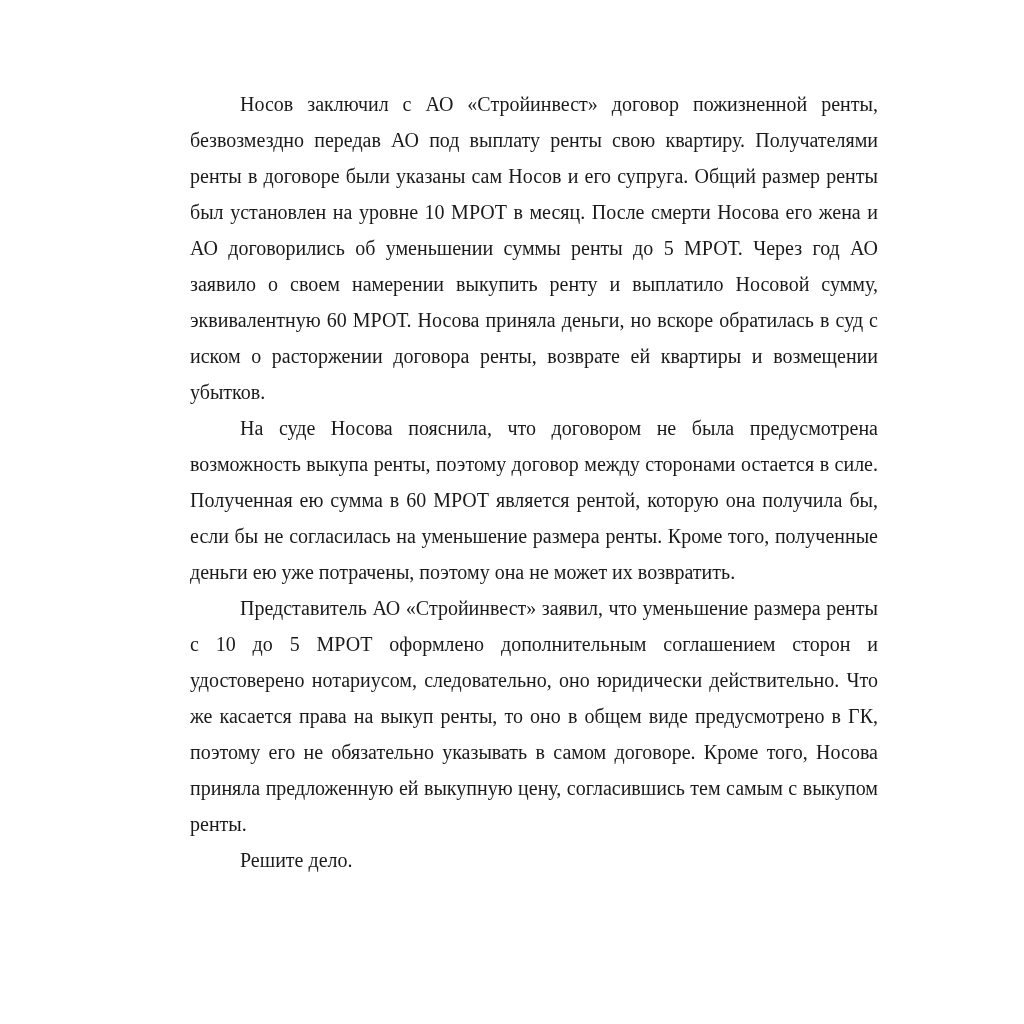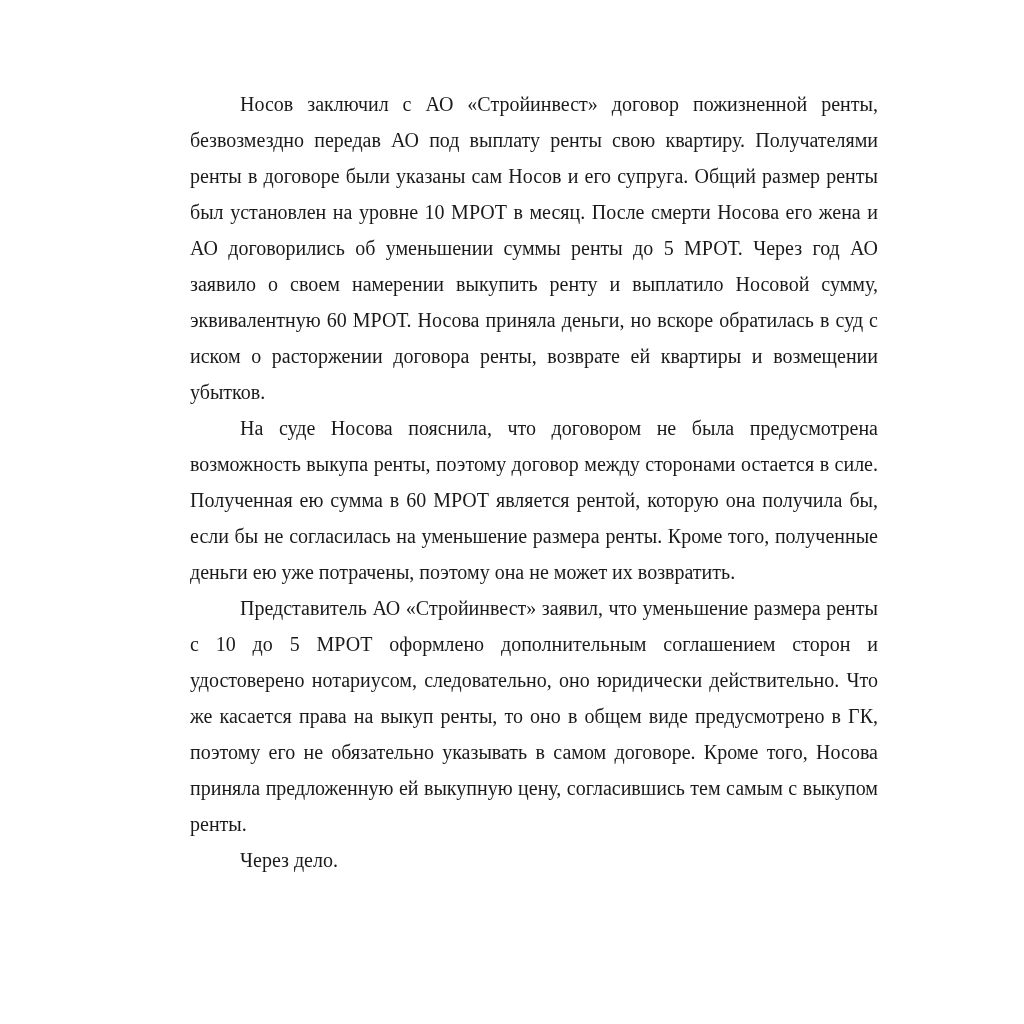--- a/index.html
+++ b/index.html
@@ -34,15 +34,15 @@
   }
 </style>
 </head>
 <body>
 
 <div class="page">
   <div class="text-block">
     <p>Носов заключил с АО «Стройинвест» договор пожизненной ренты, безвозмездно передав АО под выплату ренты свою квартиру. Получателями ренты в договоре были указаны сам Носов и его супруга. Общий размер ренты был установлен на уровне 10 МРОТ в месяц. После смерти Носова его жена и АО договорились об уменьшении суммы ренты до 5 МРОТ. Через год АО заявило о своем намерении выкупить ренту и выплатило Носовой сумму, эквивалентную 60 МРОТ. Носова приняла деньги, но вскоре обратилась в суд с иском о расторжении договора ренты, возврате ей квартиры и возмещении убытков.</p>
     <p>На суде Носова пояснила, что договором не была предусмотрена возможность выкупа ренты, поэтому договор между сторонами остается в силе. Полученная ею сумма в 60 МРОТ является рентой, которую она получила бы, если бы не согласилась на уменьшение размера ренты. Кроме того, полученные деньги ею уже потрачены, поэтому она не может их возвратить.</p>
     <p>Представитель АО «Стройинвест» заявил, что уменьшение размера ренты с 10 до 5 МРОТ оформлено дополнительным соглашением сторон и удостоверено нотариусом, следовательно, оно юридически действительно. Что же касается права на выкуп ренты, то оно в общем виде предусмотрено в ГК, поэтому его не обязательно указывать в самом договоре. Кроме того, Носова приняла предложенную ей выкупную цену, согласившись тем самым с выкупом ренты.</p>
-    <p>Через дело.</p>
+    <p>Решите дело.</p>
   </div>
 </div>
 
 </body></html>

